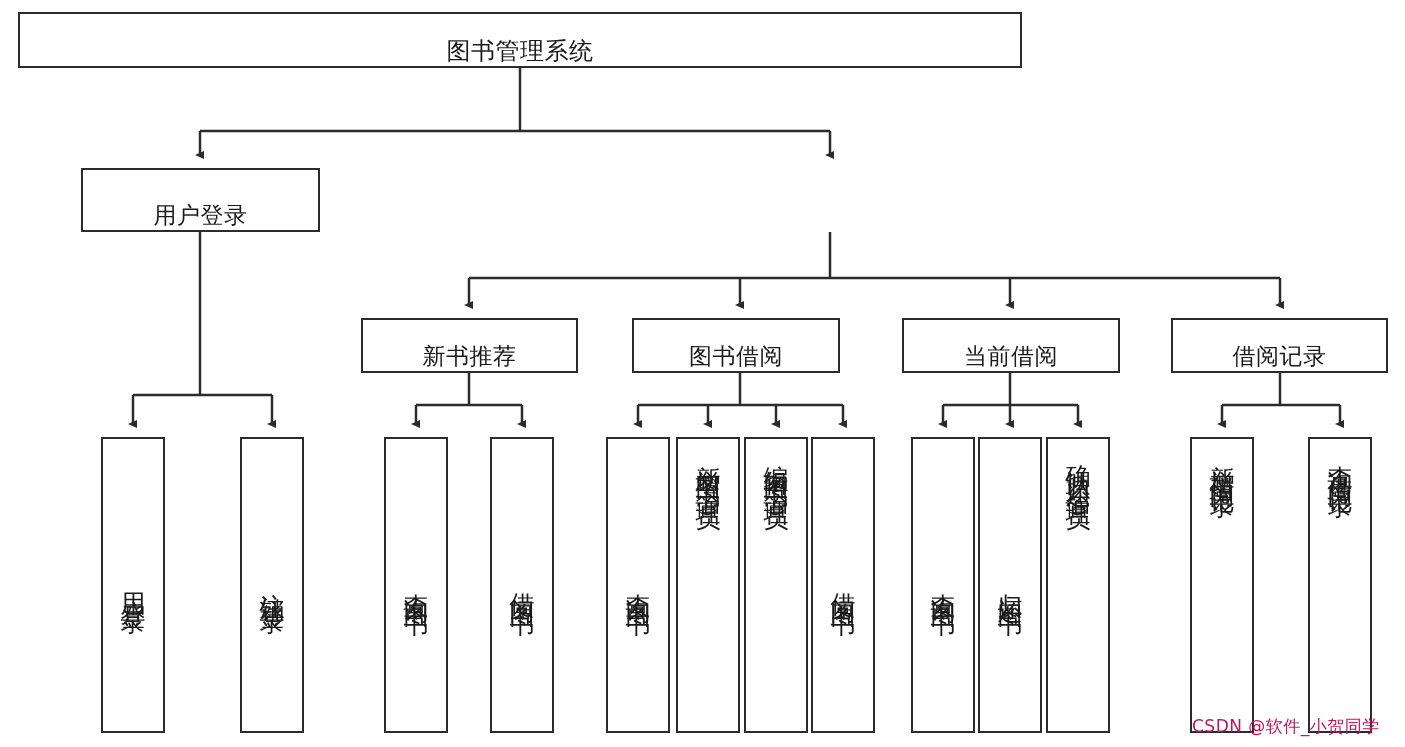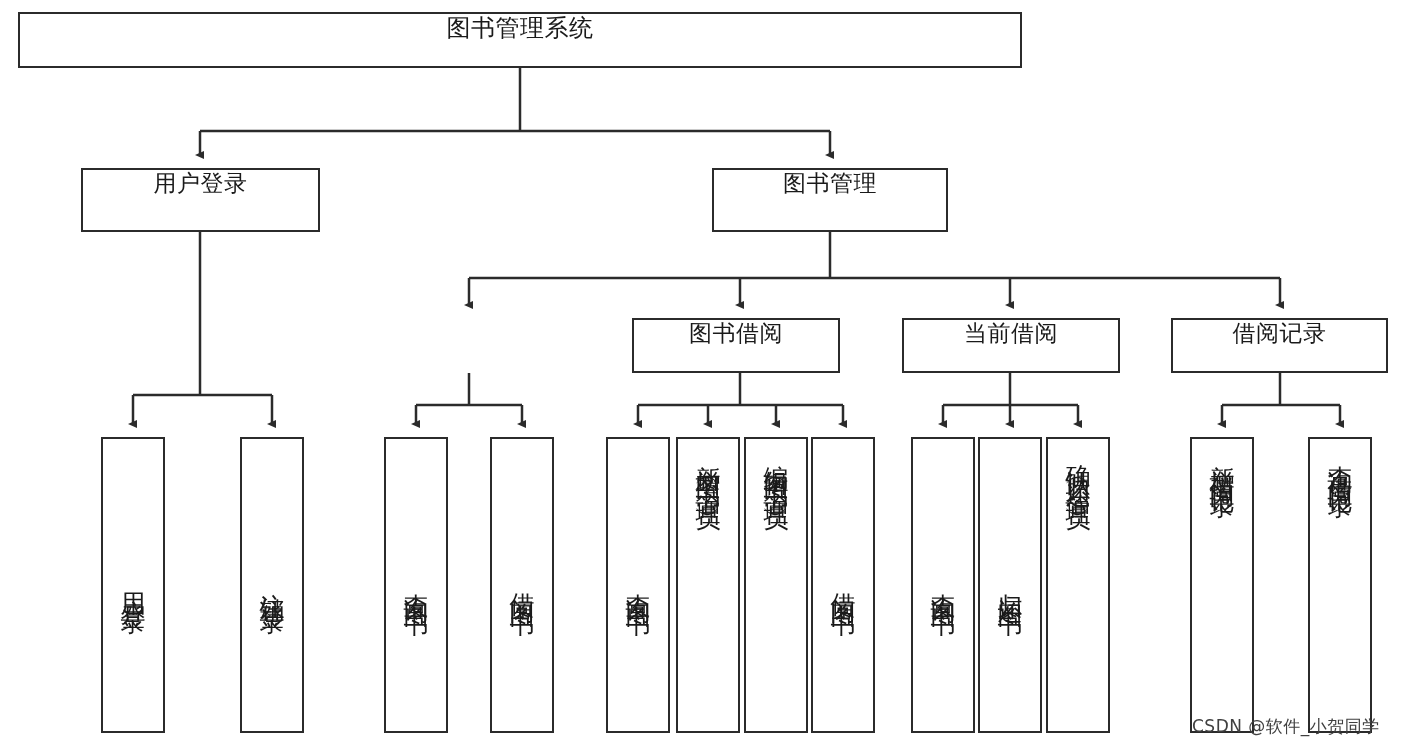--- a/index.html
+++ b/index.html
@@ -24,21 +24,21 @@
     width: 1405px;
     height: 747px;
     pointer-events: none;
   }
   .node {
     position: absolute;
     box-sizing: border-box;
     border: 2.5px solid #2b2b2b;
     background: #ffffff;
     display: flex;
-    align-items: flex-start;
+    align-items: flex-end;
     justify-content: center;
     color: #1a1a1a;
   }
   .node .label {
     display: block;
     text-align: center;
     letter-spacing: 0.5px;
   }
   
   .node.horiz .label {
@@ -64,21 +64,21 @@
     white-space: nowrap;
     margin: 0 auto;
   }
   .node.vert.shortlbl {
     align-items: center;
     padding-top: 0;
   }
   .watermark {
     position: absolute;
     font-size: 17px;
-    color: #404040;
+    color: #be185d;
     white-space: nowrap;
     letter-spacing: 0.5px;
   }
 </style>
 </head>
 <body>
 
 <div id="canvas">
 
   <svg class="edges" viewBox="0 0 1405 747" xmlns="http://www.w3.org/2000/svg">
@@ -132,24 +132,24 @@
   </svg>
 
   <div class="node horiz root" style="left:18px; top:12px; width:1004px; height:56px;">
     <span class="label">图书管理系统</span>
   </div>
 
   <div class="node horiz" style="left:81px; top:168px; width:239px; height:64px;">
     <span class="label">用户登录</span>
   </div>
 
-  <div class="node horiz" style="left:712px; top:168px; width:236px; height:64px;">
-    <span class="label">图书管理</span>
-  </div>
-
+
+  <div class="node horiz" style="left:361px; top:318px; width:217px; height:55px;">
+    <span class="label">新书推荐</span>
+  </div>
 
   <div class="node horiz" style="left:632px; top:318px; width:208px; height:55px;">
     <span class="label">图书借阅</span>
   </div>
 
   <div class="node horiz" style="left:1171px; top:318px; width:217px; height:55px;">
     <span class="label">借阅记录</span>
   </div>
 
   <div class="node horiz" style="left:902px; top:318px; width:218px; height:55px;">

